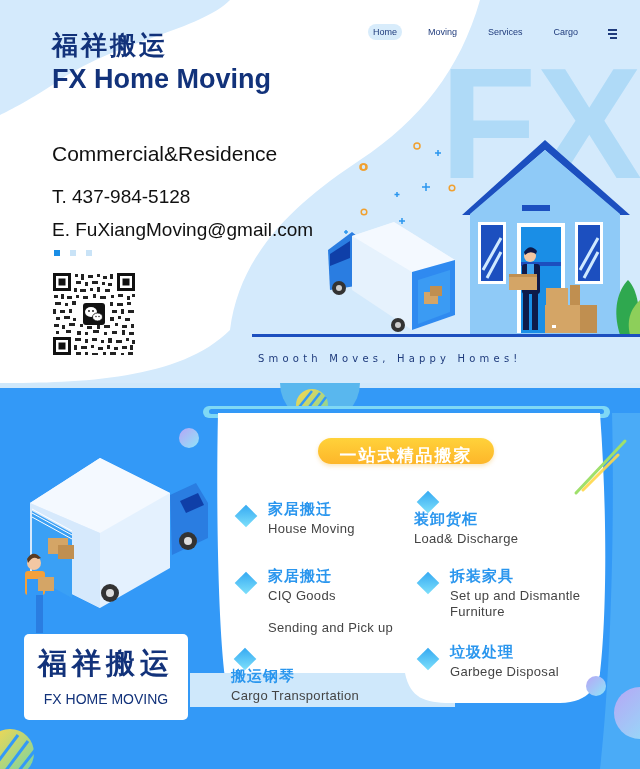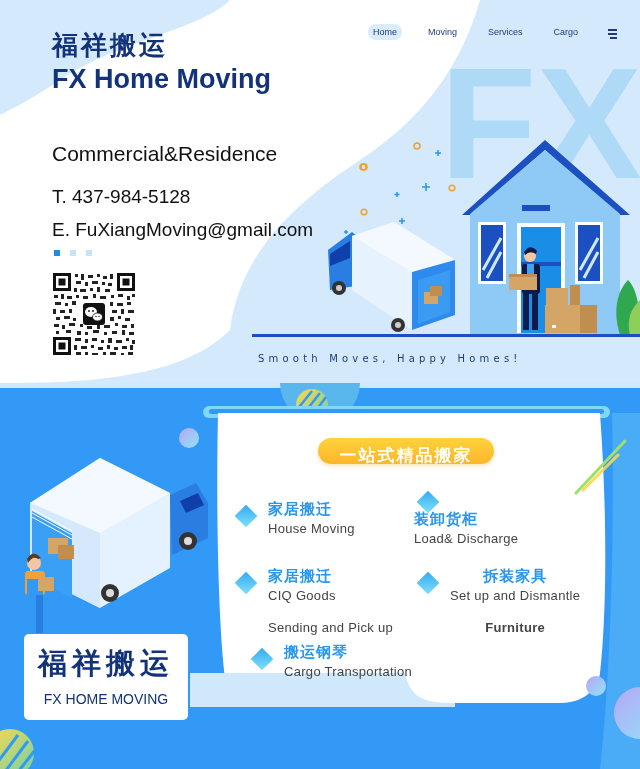--- a/index.html
+++ b/index.html
@@ -357,33 +357,40 @@
     </div>
   </div>
   <div class="service" style="left:232px; top:184px;">
     <span class="diamond"></span>
     <div class="svc-text">
       <span class="svc-cn">家居搬迁</span>
       <span class="svc-en">CIQ Goods</span>
       <span class="svc-en" style="margin-top:16px;">Sending and Pick up</span>
     </div>
   </div>
-  <div class="service" style="left:414px; top:184px;text-align:center;">
+  <div class="service" style="left:414px; top:184px;">
     <span class="diamond"></span>
     <div class="svc-text">
       <span class="svc-cn">拆装家具</span>
       <span class="svc-en">Set up and Dismantle</span>
-      <span class="svc-en" style="margin-top:16px;font-weight:bold;">Furniture</span>
-    </div>
-  </div>
-  <div class="service" style="left:248px; top:260px;">
+      <span class="svc-en" style="margin-top:0;">Furniture</span>
+    </div>
+  </div>
+  <div class="service" style="left:231px; top:260px;flex-direction:column;">
     <span class="diamond"></span>
     <div class="svc-text">
       <span class="svc-cn">搬运钢琴</span>
       <span class="svc-en">Cargo Transportation</span>
+    </div>
+  </div>
+  <div class="service" style="left:414px; top:260px;">
+    <span class="diamond"></span>
+    <div class="svc-text">
+      <span class="svc-cn">垃圾处理</span>
+      <span class="svc-en">Garbege Disposal</span>
     </div>
   </div>
 
   <div class="logo-card" style="top:251px;">
     <div class="logo-cn">福祥搬运</div>
     <div class="logo-en">FX HOME MOVING</div>
   </div>
 </section>
 
 </body></html>

